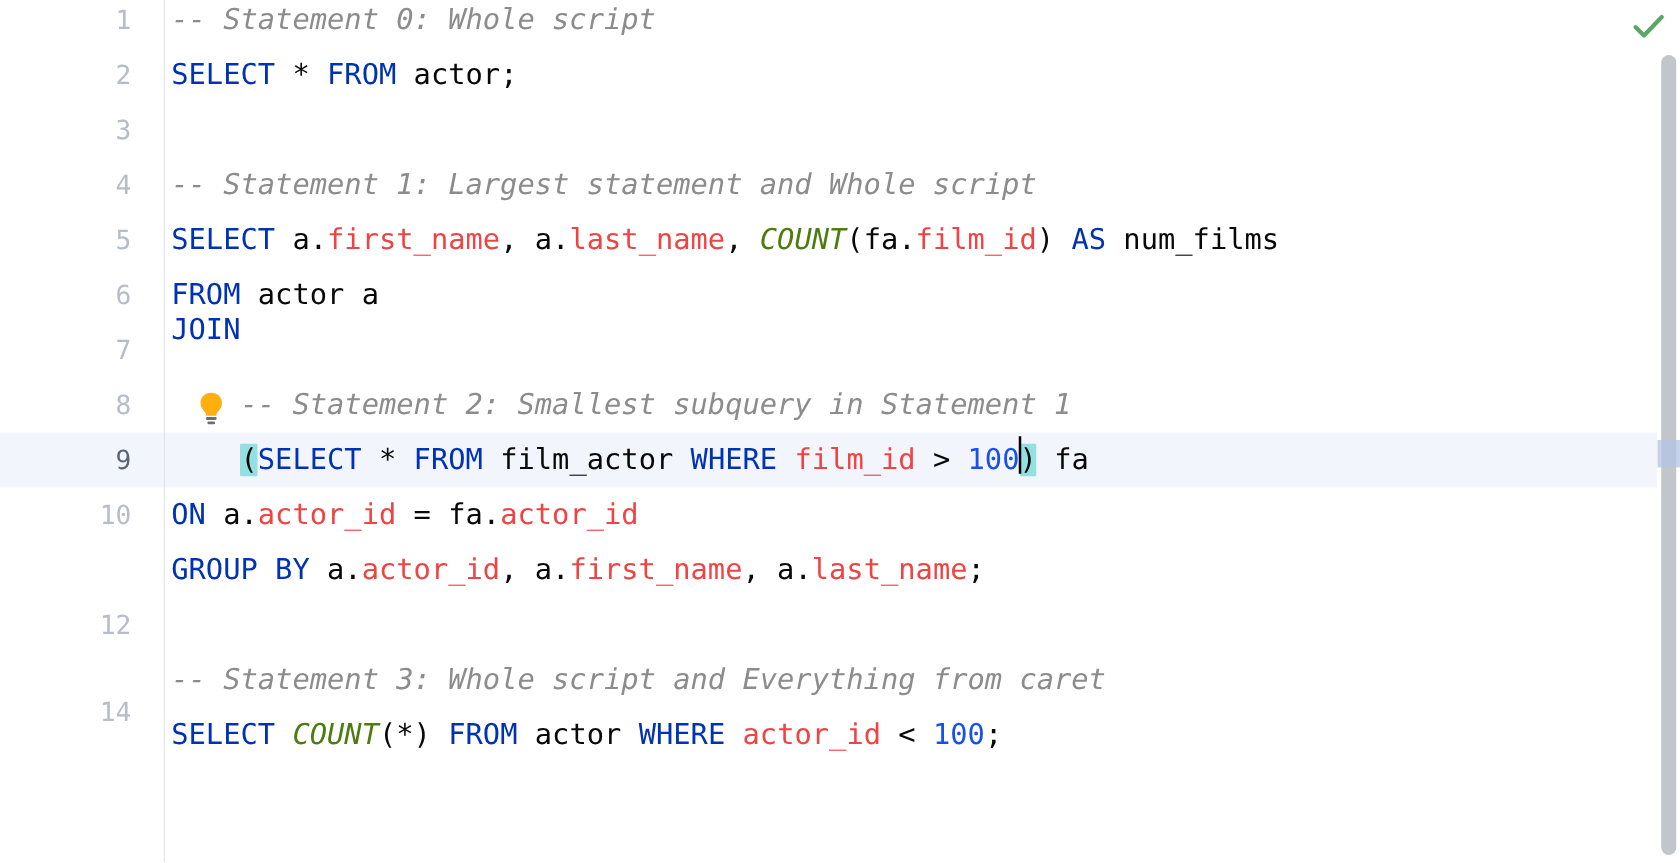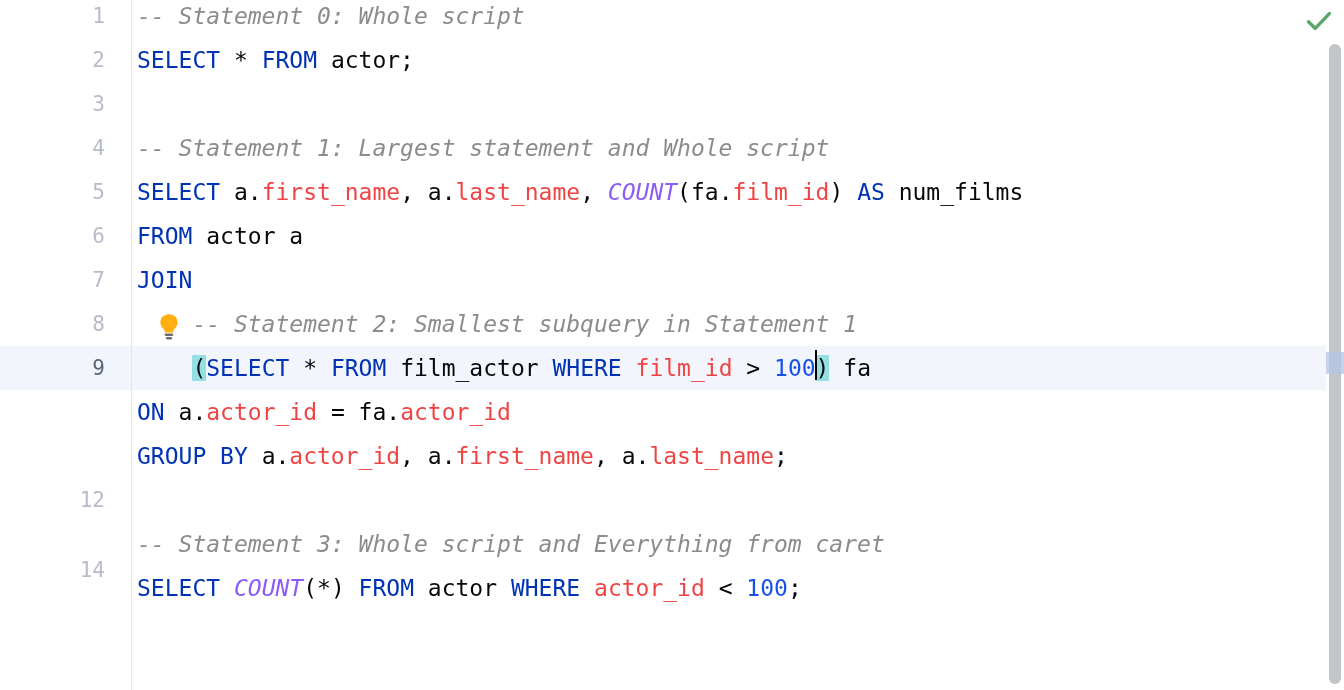--- a/index.html
+++ b/index.html
@@ -80,21 +80,21 @@
     line-height: 44px;
     white-space: pre;
     font-family: "DejaVu Sans Mono", monospace;
     font-size: 23px;
     letter-spacing: 0px;
     color: #080808;
   }
 
   .kw   { color: #0033b3; }
   .col  { color: #ef4444; }
-  .fn   { color: #8b5cf6; font-style: italic; }
+  .fn   { color: #4d7c0f; font-style: italic; }
   .num  { color: #1750eb; }
   .cmt  { color: #8c8c8c; font-style: italic; }
   .pl   { color: #080808; }
 
   .brk {
     background: #93e0e3;
     color: #080808;
     border-radius: 1px;
   }
 
@@ -177,33 +177,34 @@
   <div id="gutter">
       <div class="ln" style="top: -6px;">1</div>
       <div class="ln" style="top: 38px;">2</div>
       <div class="ln" style="top: 82px;">3</div>
       <div class="ln" style="top: 126px;">4</div>
       <div class="ln" style="top: 170px;">5</div>
       <div class="ln" style="top: 214px;">6</div>
       <div class="ln" style="top: 258px;">7</div>
       <div class="ln" style="top: 302px;">8</div>
       <div class="ln cur" style="top: 346px;">9</div>
+      <div class="ln" style="top: 390px;">10</div>
       <div class="ln" style="top: 478px;">12</div>
       <div class="ln" style="top: 548px;">14</div>
     </div>
   <div id="gutter-sep"></div>
 
   <div id="code">
       <div class="line" style="top: -6px;"><span class="cmt">-- Statement 0: Whole script</span></div>
       <div class="line" style="top: 38px;"><span class="kw">SELECT</span><span class="pl"> * </span><span class="kw">FROM</span><span class="pl"> actor;</span></div>
       <div class="line" style="top: 82px;"></div>
       <div class="line" style="top: 126px;"><span class="cmt">-- Statement 1: Largest statement and Whole script</span></div>
       <div class="line" style="top: 170px;"><span class="kw">SELECT</span><span class="pl"> a.</span><span class="col">first_name</span><span class="pl">, a.</span><span class="col">last_name</span><span class="pl">, </span><span class="fn">COUNT</span><span class="pl">(fa.</span><span class="col">film_id</span><span class="pl">) </span><span class="kw">AS</span><span class="pl"> num_films</span></div>
       <div class="line" style="top: 214px;"><span class="kw">FROM</span><span class="pl"> actor a</span></div>
-      <div class="line" style="top: 258px;"><span class="kw">JOIN</span></div>
+      <div class="line" style="top: 242px;"><span class="kw">JOIN</span></div>
       <div class="line" style="top: 302px;"><span class="cmt">    -- Statement 2: Smallest subquery in Statement 1</span></div>
       <div class="line" style="top: 346px;"><span class="pl">    </span><span class="brk">(</span><span class="kw">SELECT</span><span class="pl"> * </span><span class="kw">FROM</span><span class="pl"> film_actor </span><span class="kw">WHERE</span><span class="pl"> </span><span class="col">film_id</span><span class="pl"> &gt; </span><span class="num">100</span><span class="caret"></span><span class="brk">)</span><span class="pl"> fa</span></div>
       <div class="line" style="top: 390px;"><span class="kw">ON</span><span class="pl"> a.</span><span class="col">actor_id</span><span class="pl"> = fa.</span><span class="col">actor_id</span></div>
       <div class="line" style="top: 434px;"><span class="kw">GROUP BY</span><span class="pl"> a.</span><span class="col">actor_id</span><span class="pl">, a.</span><span class="col">first_name</span><span class="pl">, a.</span><span class="col">last_name</span><span class="pl">;</span></div>
       <div class="line" style="top: 478px;"></div>
       <div class="line" style="top: 522px;"><span class="cmt">-- Statement 3: Whole script and Everything from caret</span></div>
       <div class="line" style="top: 566px;"><span class="kw">SELECT</span><span class="pl"> </span><span class="fn">COUNT</span><span class="pl">(*) </span><span class="kw">FROM</span><span class="pl"> actor </span><span class="kw">WHERE</span><span class="pl"> </span><span class="col">actor_id</span><span class="pl"> &lt; </span><span class="num">100</span><span class="pl">;</span></div>
     </div>
 
   <div id="bulb">

